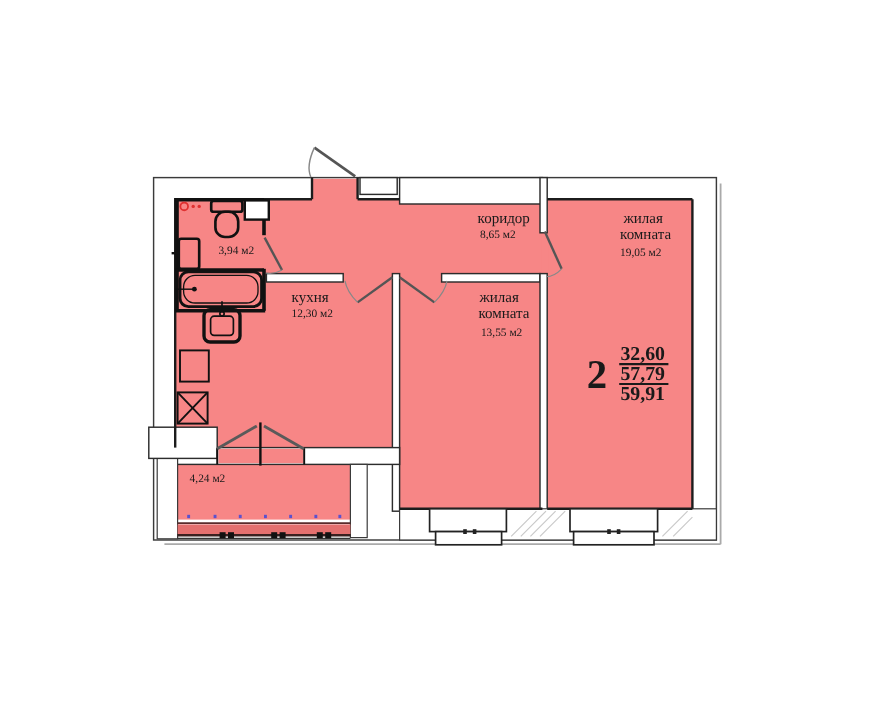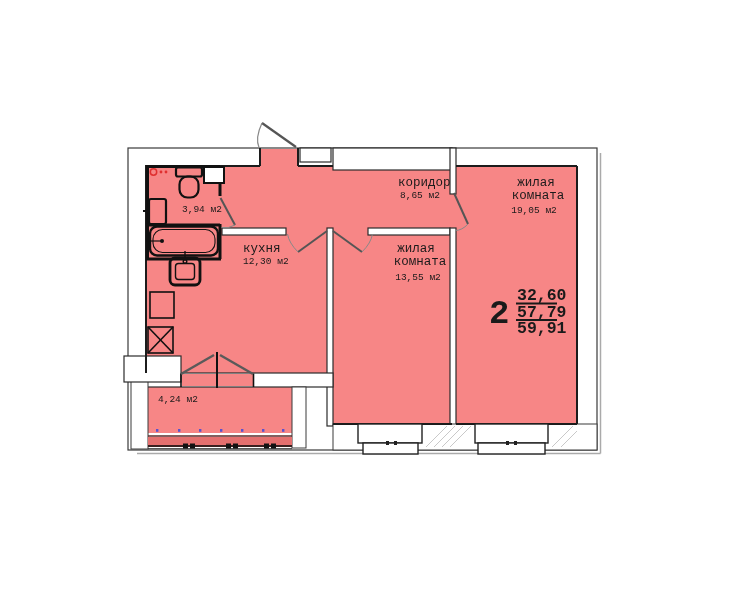--- a/index.html
+++ b/index.html
@@ -1,18 +1,18 @@
 <!DOCTYPE html>
 <html><head>
 <meta charset="utf-8">
 <style>
   html,body{margin:0;padding:0;background:#ffffff;}
   .stage{
     width:740px;height:600px;position:relative;background:#ffffff;
-    font-family:Liberation Mono, monospace;
+    font-family:Liberation Serif, serif;
     overflow:hidden;
   }
   svg text{fill:#1a1a1a;}
   .room-name{font-size:12.5px;}
   .room-area{font-size:9.5px;}
   .stamp-rooms{font-size:34px;font-weight:bold;}
   .stamp-num{font-size:16.5px;font-weight:bold;}
 </style>
 </head>
 <body>

